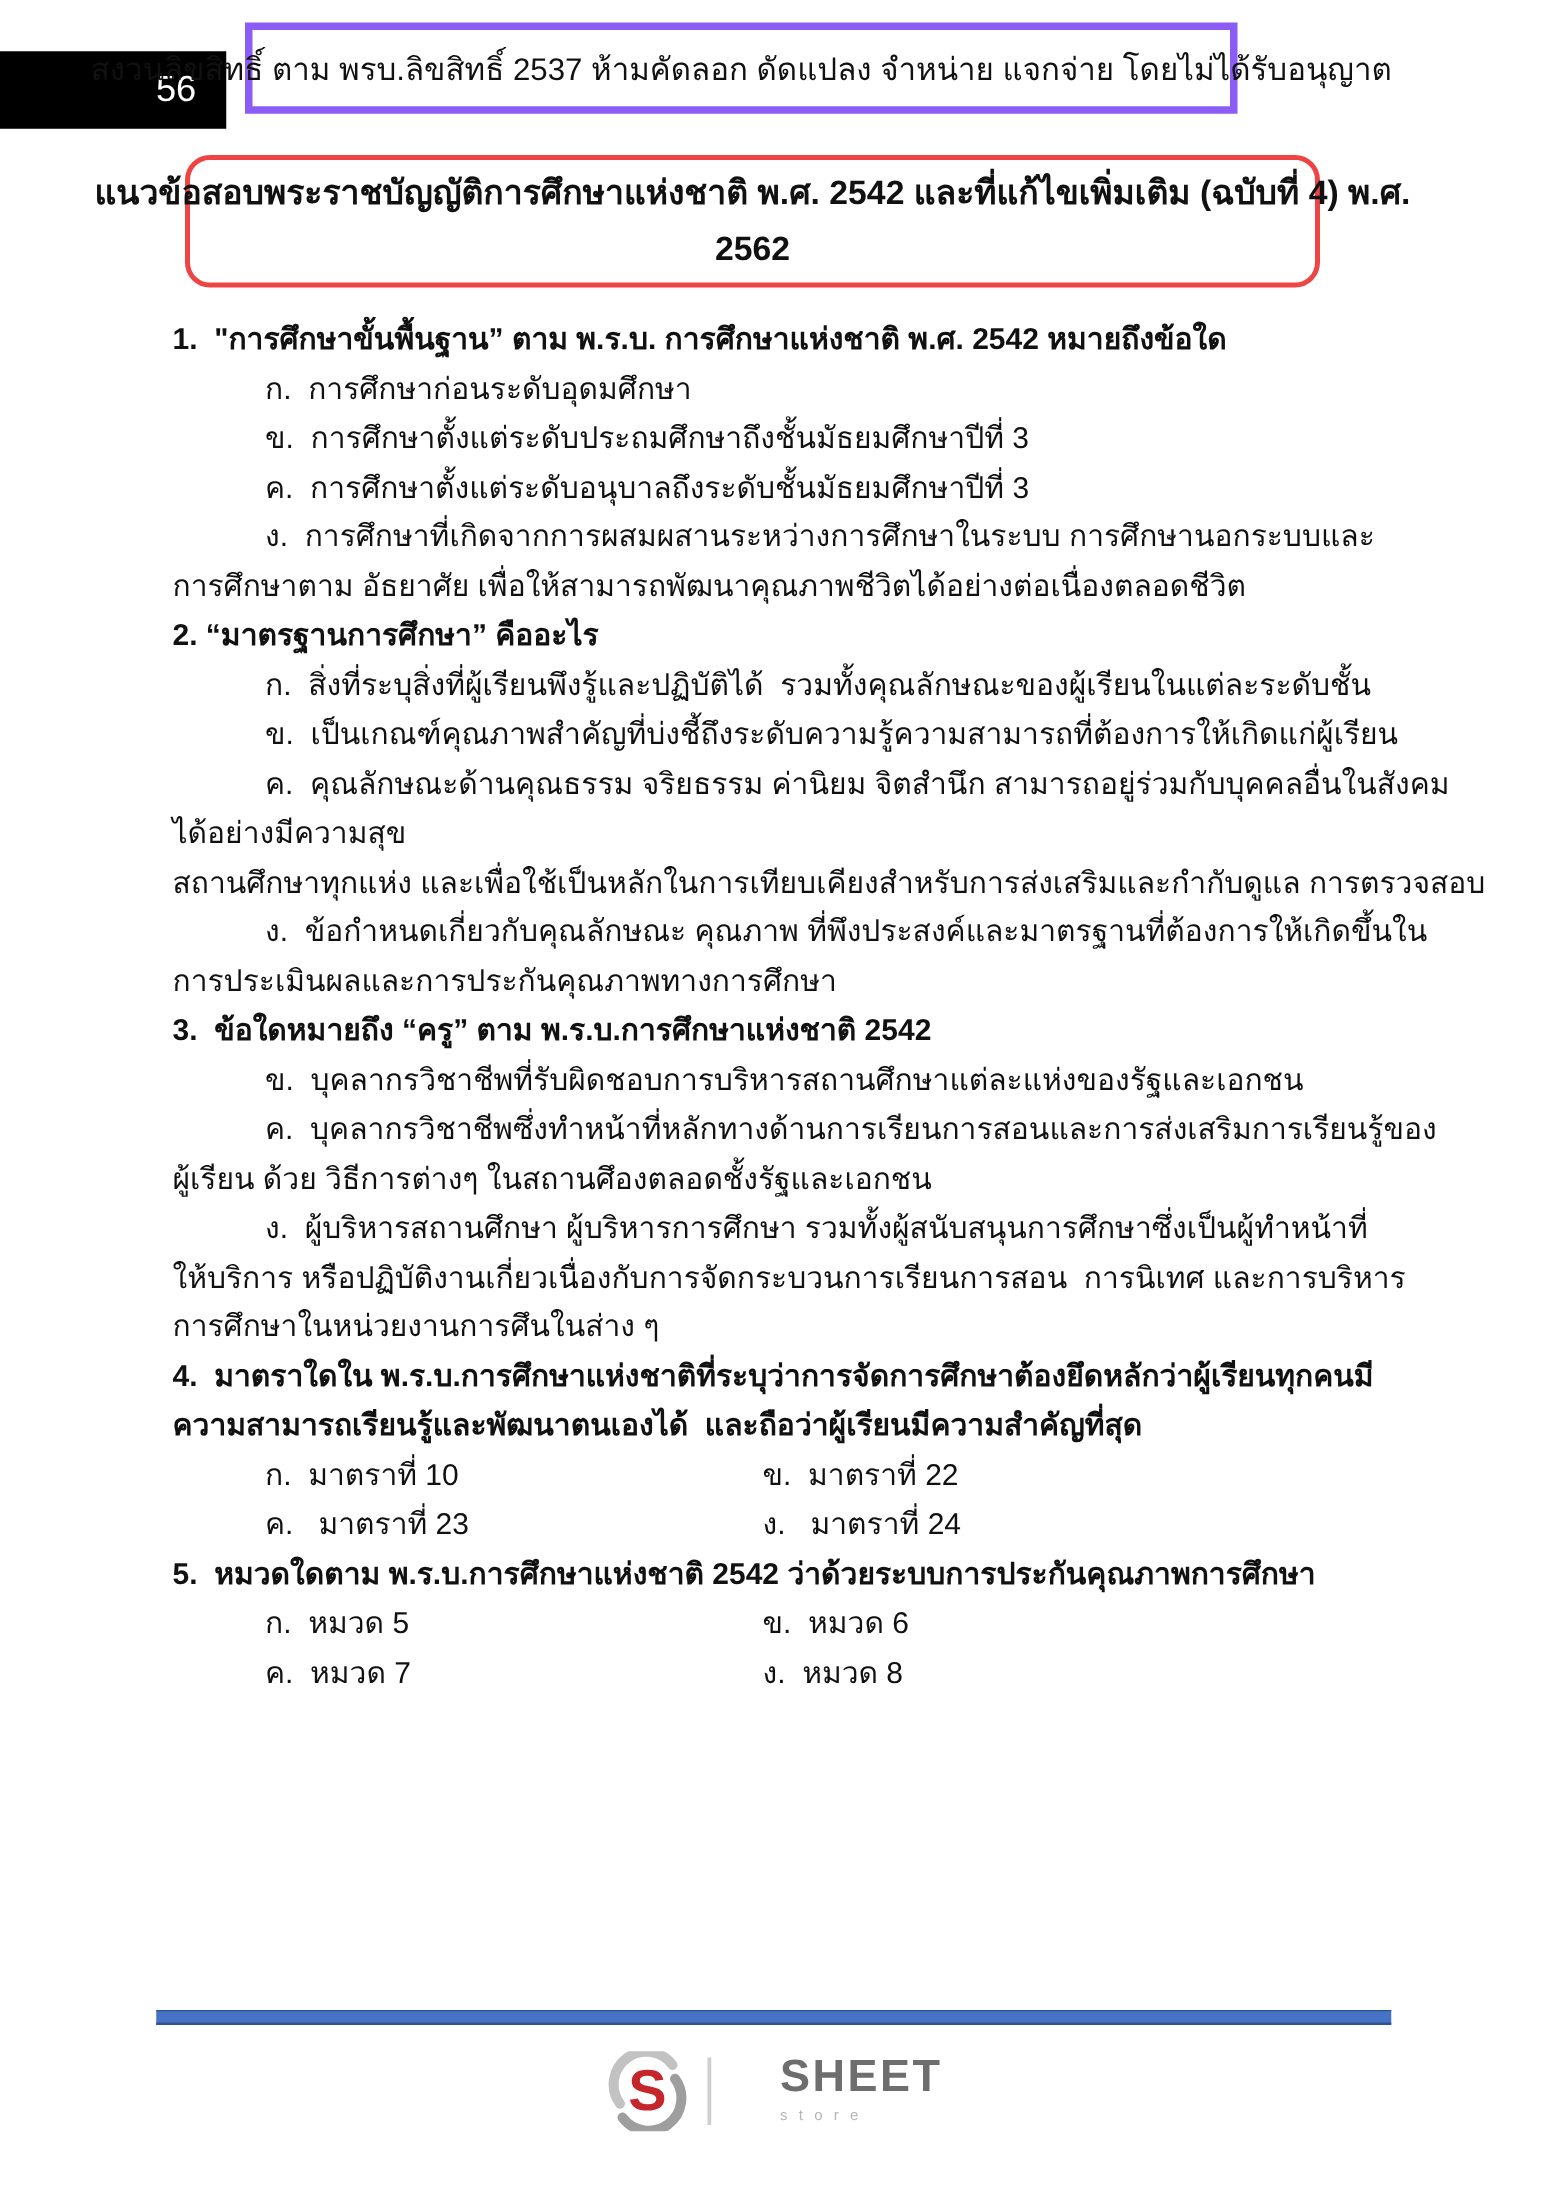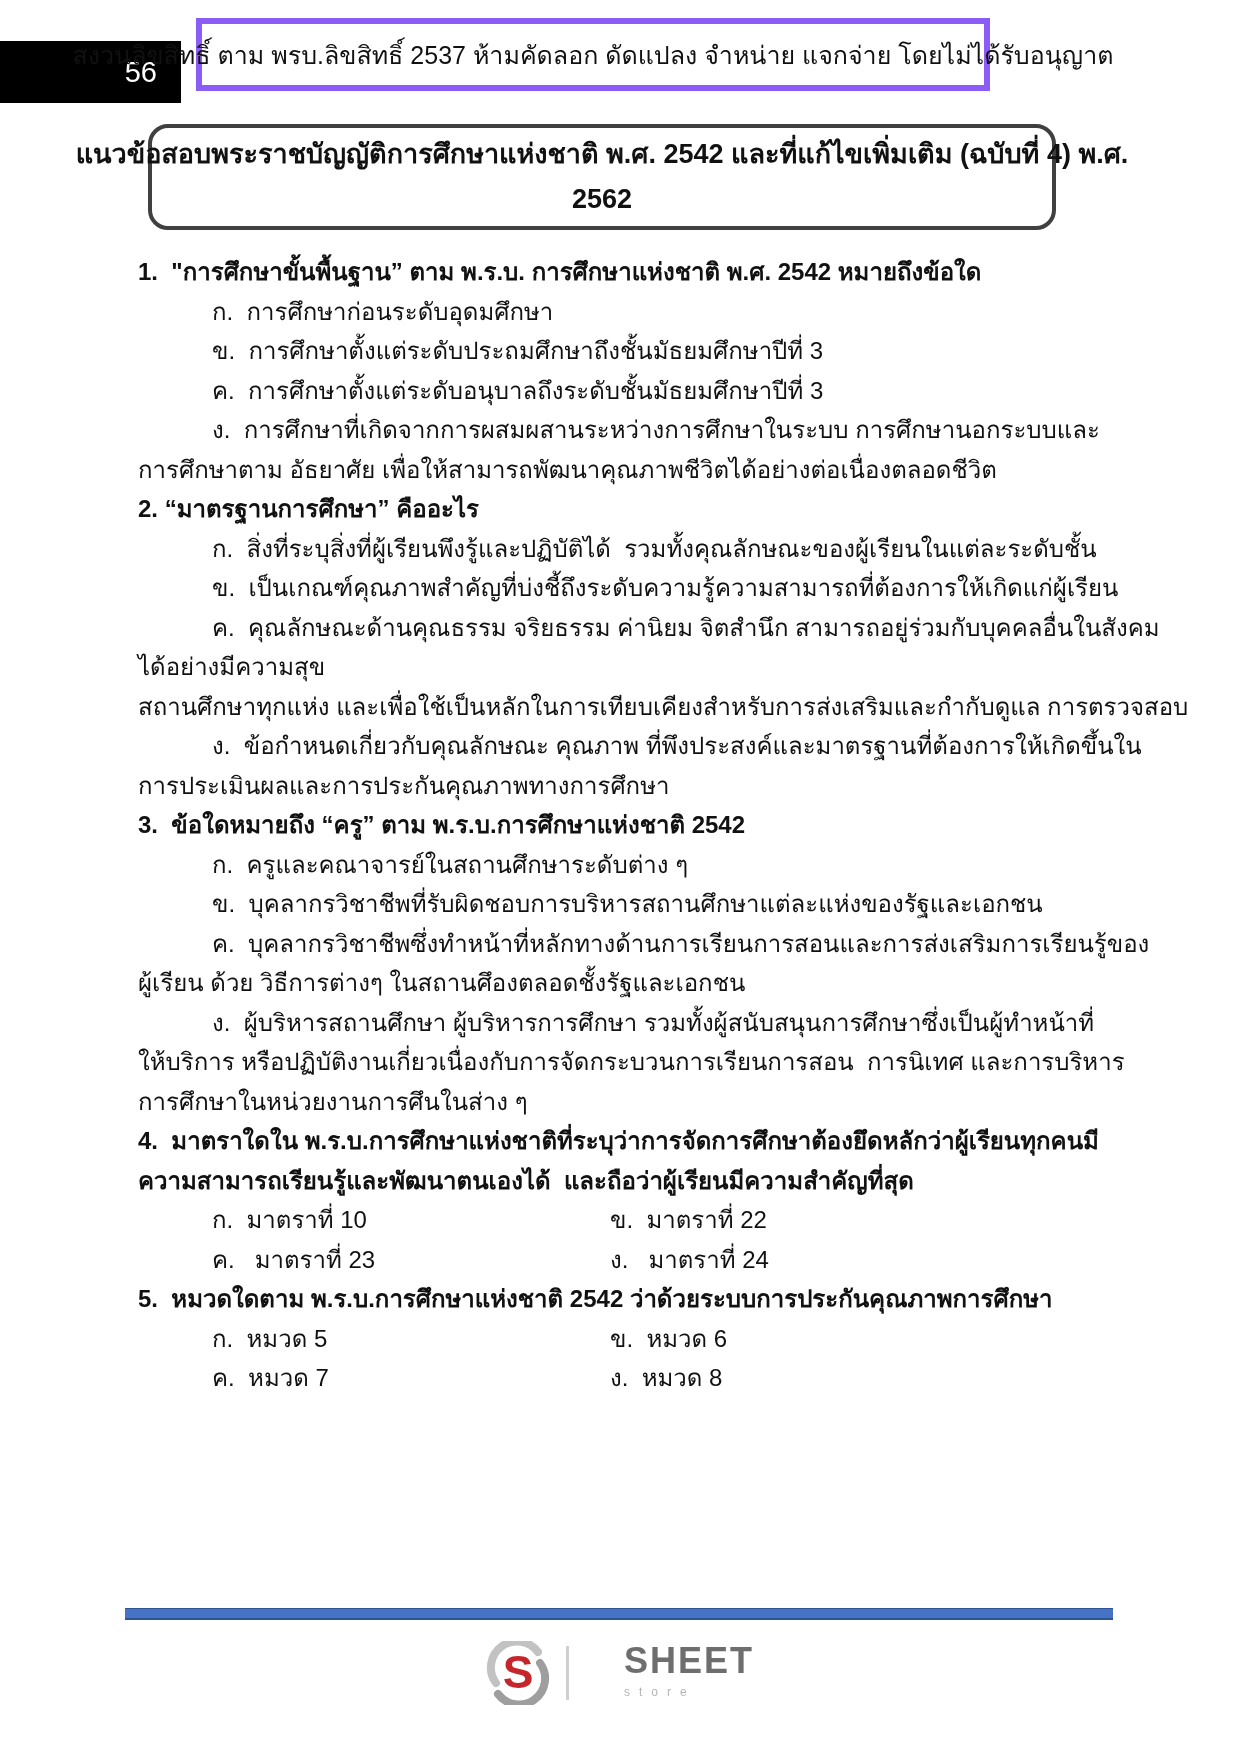--- a/index.html
+++ b/index.html
@@ -22,21 +22,21 @@
   .copyright-box{
     position:absolute;left:196px;top:18px;width:794px;height:73px;
     border:6px solid #8b5cf6;background:#ffffff;
     display:flex;align-items:center;justify-content:center;box-sizing:border-box;
   }
   .copyright-box span{font-size:25px;white-space:nowrap;}
 
   
   .title-box{
     position:absolute;left:148px;top:124px;width:908px;height:106px;
-    border:4px solid #404040;border-radius:20px;background:#ffffff;
+    border:4px solid #ef4444;border-radius:20px;background:#ffffff;
     display:flex;flex-direction:column;align-items:center;justify-content:center;
     box-sizing:border-box;text-align:center;
   }
   .title-box div{font-size:27px;font-weight:700;line-height:45px;white-space:nowrap;}
 
   
   .content{position:absolute;left:138px;top:252px;width:980px;}
   .line{
     margin:0;font-size:24px;line-height:39.5px;height:39.5px;
     white-space:pre;color:#111111;
@@ -88,21 +88,20 @@
       <p class="line cont">การศึกษาตาม อัธยาศัย เพื่อให้สามารถพัฒนาคุณภาพชีวิตได้อย่างต่อเนื่องตลอดชีวิต</p>
       <p class="line heading">2. “มาตรฐานการศึกษา” คืออะไร</p>
       <p class="line option">ก.  สิ่งที่ระบุสิ่งที่ผู้เรียนพึงรู้และปฏิบัติได้  รวมทั้งคุณลักษณะของผู้เรียนในแต่ละระดับชั้น</p>
       <p class="line option">ข.  เป็นเกณฑ์คุณภาพสำคัญที่บ่งชี้ถึงระดับความรู้ความสามารถที่ต้องการให้เกิดแก่ผู้เรียน</p>
       <p class="line option">ค.  คุณลักษณะด้านคุณธรรม จริยธรรม ค่านิยม จิตสำนึก สามารถอยู่ร่วมกับบุคคลอื่นในสังคม</p>
       <p class="line cont">ได้อย่างมีความสุข</p>
       <p class="line cont">สถานศึกษาทุกแห่ง และเพื่อใช้เป็นหลักในการเทียบเคียงสำหรับการส่งเสริมและกำกับดูแล การตรวจสอบ</p>
       <p class="line option">ง.  ข้อกำหนดเกี่ยวกับคุณลักษณะ คุณภาพ ที่พึงประสงค์และมาตรฐานที่ต้องการให้เกิดขึ้นใน</p>
       <p class="line cont">การประเมินผลและการประกันคุณภาพทางการศึกษา</p>
       <p class="line heading">3.  ข้อใดหมายถึง “ครู” ตาม พ.ร.บ.การศึกษาแห่งชาติ 2542</p>
-      <p class="line option">ก.  ครูและคณาจารย์ในสถานศึกษาระดับต่าง ๆ</p>
       <p class="line option">ข.  บุคลากรวิชาชีพที่รับผิดชอบการบริหารสถานศึกษาแต่ละแห่งของรัฐและเอกชน</p>
       <p class="line option">ค.  บุคลากรวิชาชีพซึ่งทำหน้าที่หลักทางด้านการเรียนการสอนและการส่งเสริมการเรียนรู้ของ</p>
       <p class="line cont">ผู้เรียน ด้วย วิธีการต่างๆ ในสถานศึองตลอดชั้งรัฐและเอกชน</p>
       <p class="line option">ง.  ผู้บริหารสถานศึกษา ผู้บริหารการศึกษา รวมทั้งผู้สนับสนุนการศึกษาซึ่งเป็นผู้ทำหน้าที่</p>
       <p class="line cont">ให้บริการ หรือปฏิบัติงานเกี่ยวเนื่องกับการจัดกระบวนการเรียนการสอน  การนิเทศ และการบริหาร</p>
       <p class="line cont">การศึกษาในหน่วยงานการศึนในส่าง ๆ</p>
       <p class="line heading">4.  มาตราใดใน พ.ร.บ.การศึกษาแห่งชาติที่ระบุว่าการจัดการศึกษาต้องยึดหลักว่าผู้เรียนทุกคนมี</p>
       <p class="line heading">ความสามารถเรียนรู้และพัฒนาตนเองได้  และถือว่าผู้เรียนมีความสำคัญที่สุด</p>
       <p class="line two-col"><span class="col-left">ก.  มาตราที่ 10</span><span>ข.  มาตราที่ 22</span></p>
       <p class="line two-col"><span class="col-left">ค.   มาตราที่ 23</span><span>ง.   มาตราที่ 24</span></p>

